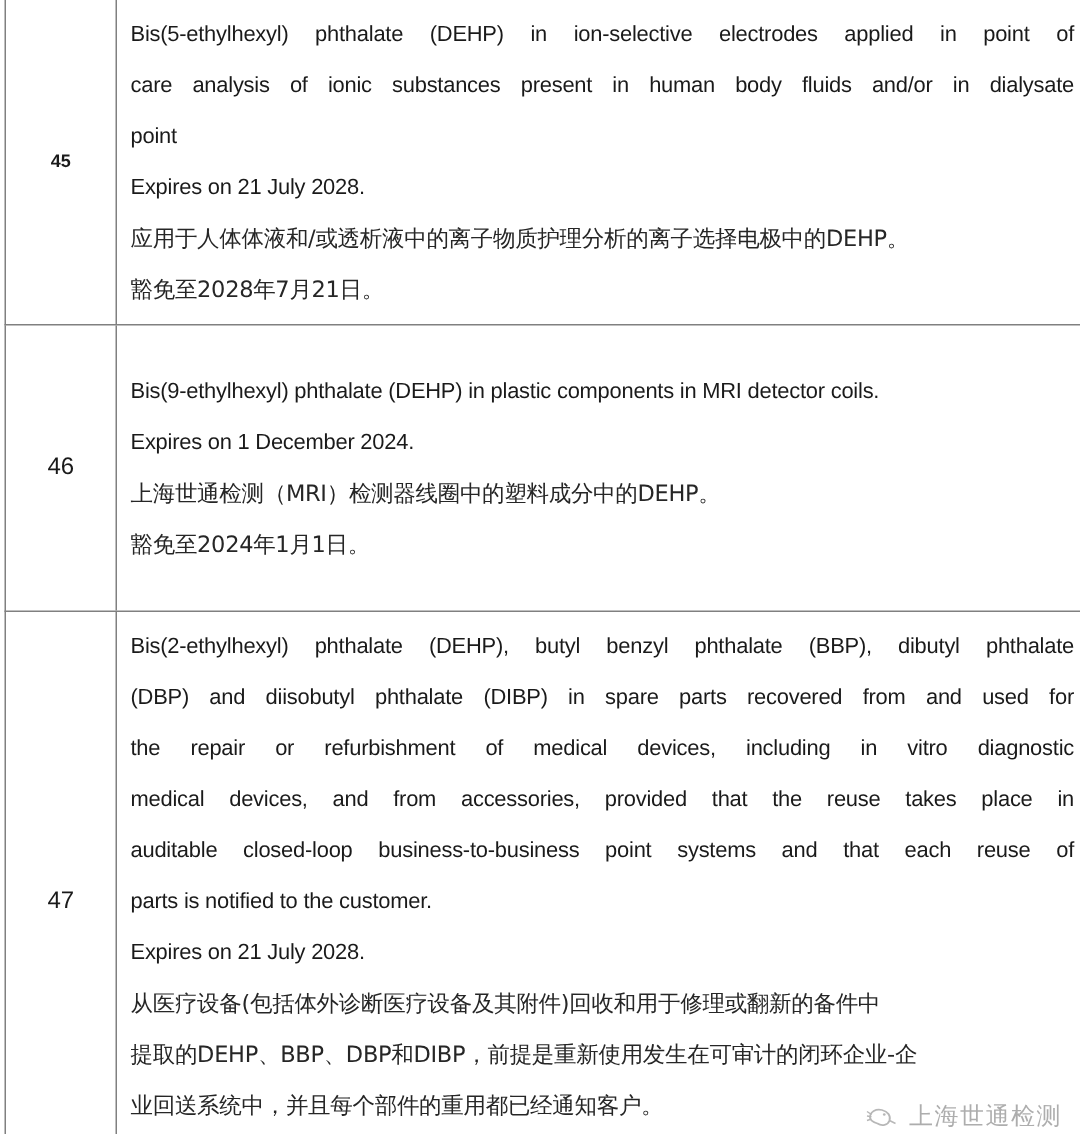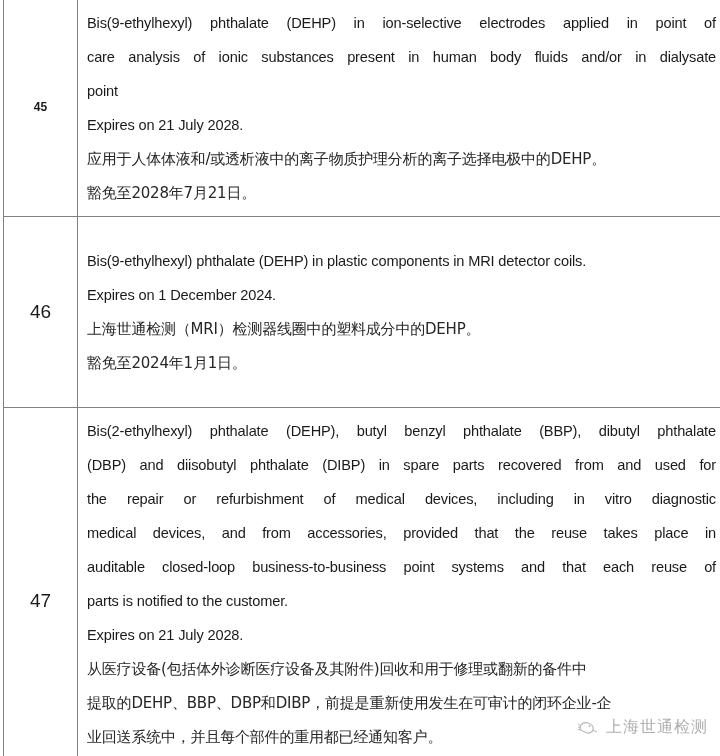--- a/index.html
+++ b/index.html
@@ -43,21 +43,21 @@
     width: 644px;
     border-left: 1px solid #808080 !important;
   }
 
   
   .row-45 td { height: 195px; }
   .row-46 td { height: 190px; }
   .row-47 td { height: 371px; border-bottom: 0; }
 
   .row-num {
-    font-size: 19px;
+    font-size: 16px;
     line-height: 1.1;
     color: #1a1a1a;
   }
   .row-num.bold {
     font-weight: bold;
     font-size: 12px;
   }
 
   .cell-inner {
     padding: 6px 6px 6px 9px;
@@ -86,21 +86,21 @@
     font-family: "DejaVu Sans", "Liberation Sans", sans-serif;
     font-size: 15px;
     line-height: 34px;
     color: #262626;
     letter-spacing: -0.2px;
   }
 
   .watermark {
     position: absolute;
     right: 12px;
-    bottom: 18px;
+    bottom: 1px;
     display: flex;
     align-items: center;
     gap: 7px;
     opacity: 0.48;
     pointer-events: none;
   }
   .watermark .wm-text {
     font-family: "DejaVu Sans", "Liberation Sans", sans-serif;
     font-size: 16px;
     letter-spacing: 1px;
@@ -117,21 +117,21 @@
 
 <table class="doc-table">
   <tbody>
 
     <tr class="row-45">
       <td class="col-num">
         <div class="row-num bold">45</div>
       </td>
       <td class="col-body">
         <div class="cell-inner">
-          <div class="ln ln-en ln-just">Bis(9-ethylhexyl) phthalate (DEHP) in ion-selective electrodes applied in point of</div>
+          <div class="ln ln-en ln-just">Bis(5-ethylhexyl) phthalate (DEHP) in ion-selective electrodes applied in point of</div>
           <div class="ln ln-en ln-just">care analysis of ionic substances present in human body fluids and/or in dialysate</div>
           <div class="ln ln-en">point</div>
           <div class="ln ln-en">Expires on 21 July 2028.</div>
           <div class="ln ln-zh">应用于人体体液和/或透析液中的离子物质护理分析的离子选择电极中的DEHP。</div>
           <div class="ln ln-zh">豁免至2028年7月21日。</div>
         </div>
       </td>
     </tr>
 
     <tr class="row-46">

